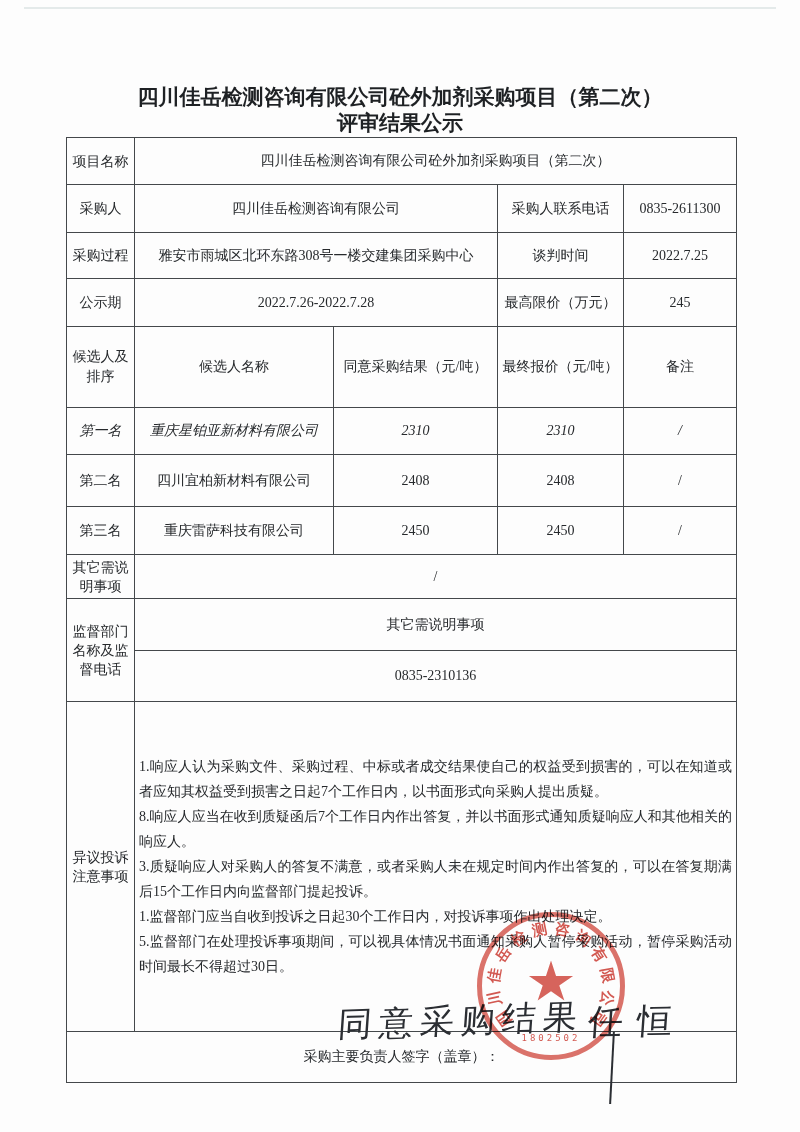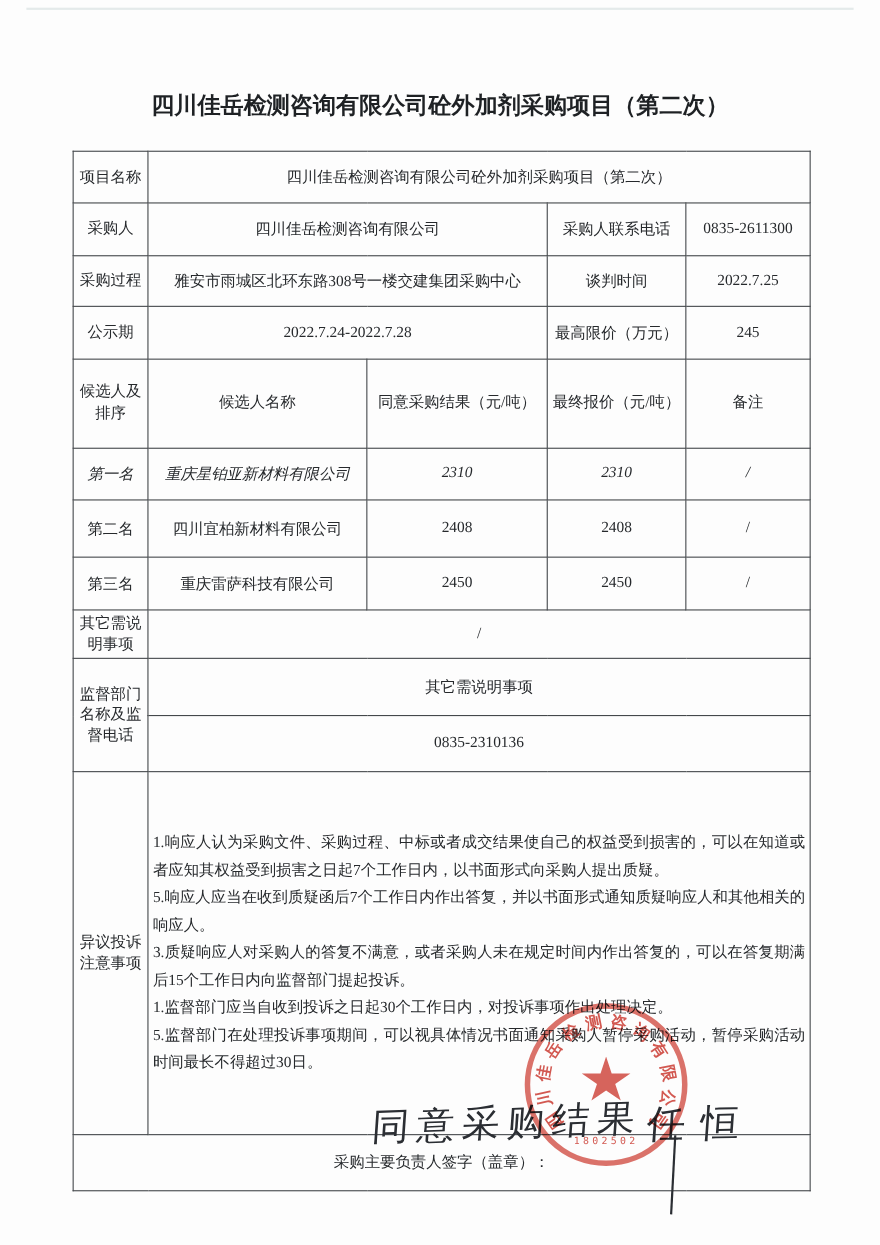--- a/index.html
+++ b/index.html
@@ -89,20 +89,21 @@
     font-family:"DejaVu Sans Mono",monospace; white-space:nowrap;text-align:center;
   }
 </style>
 </head>
 <body>
 
 <div class="scan-artifact-top"></div>
 
 <div class="doc-title">
   <div>四川佳岳检测咨询有限公司砼外加剂采购项目（第二次）</div>
+  <div>评审结果公示</div>
 </div>
 
 <table class="main">
   <colgroup>
     <col style="width:68px">
       <col style="width:199px">
       <col style="width:164px">
       <col style="width:126px">
       <col style="width:113px">
   </colgroup>
@@ -122,21 +123,21 @@
 
   <tr class="r-place">
     <td class="lbl">采购过程</td>
     <td colspan="2">雅安市雨城区北环东路308号一楼交建集团采购中心</td>
     <td>谈判时间</td>
     <td>2022.7.25</td>
   </tr>
 
   <tr class="r-period">
     <td class="lbl">公示期</td>
-    <td colspan="2">2022.7.24-2022.7.28</td>
+    <td colspan="2">2022.7.26-2022.7.28</td>
     <td>最高限价（万元）</td>
     <td>245</td>
   </tr>
 
   <tr class="r-chead">
     <td class="lbl">候选人及排序</td>
     <td>候选人名称</td>
     <td>同意采购结果（元/吨）</td>
     <td>最终报价（元/吨）</td>
     <td>备注</td>
@@ -176,21 +177,21 @@
     <td colspan="4">其它需说明事项</td>
   </tr>
   <tr class="r-sup2">
     <td colspan="4">0835-2310136</td>
   </tr>
 
   <tr class="r-notes">
     <td class="lbl">异议投诉注意事项</td>
     <td colspan="4" class="notes-cell">
       <div class="note-line">1.响应人认为采购文件、采购过程、中标或者成交结果使自己的权益受到损害的，可以在知道或者应知其权益受到损害之日起7个工作日内，以书面形式向采购人提出质疑。</div>
-      <div class="note-line">5.响应人应当在收到质疑函后7个工作日内作出答复，并以书面形式通知质疑响应人和其他相关的响应人。</div>
+      <div class="note-line">8.响应人应当在收到质疑函后7个工作日内作出答复，并以书面形式通知质疑响应人和其他相关的响应人。</div>
       <div class="note-line">3.质疑响应人对采购人的答复不满意，或者采购人未在规定时间内作出答复的，可以在答复期满后15个工作日内向监督部门提起投诉。</div>
       <div class="note-line">1.监督部门应当自收到投诉之日起30个工作日内，对投诉事项作出处理决定。</div>
       <div class="note-line">5.监督部门在处理投诉事项期间，可以视具体情况书面通知采购人暂停采购活动，暂停采购活动时间最长不得超过30日。</div>
     </td>
   </tr>
 
   <tr class="r-sign">
     <td colspan="5" class="sign-cell">采购主要负责人签字（盖章）：</td>
   </tr>
 </tbody>

